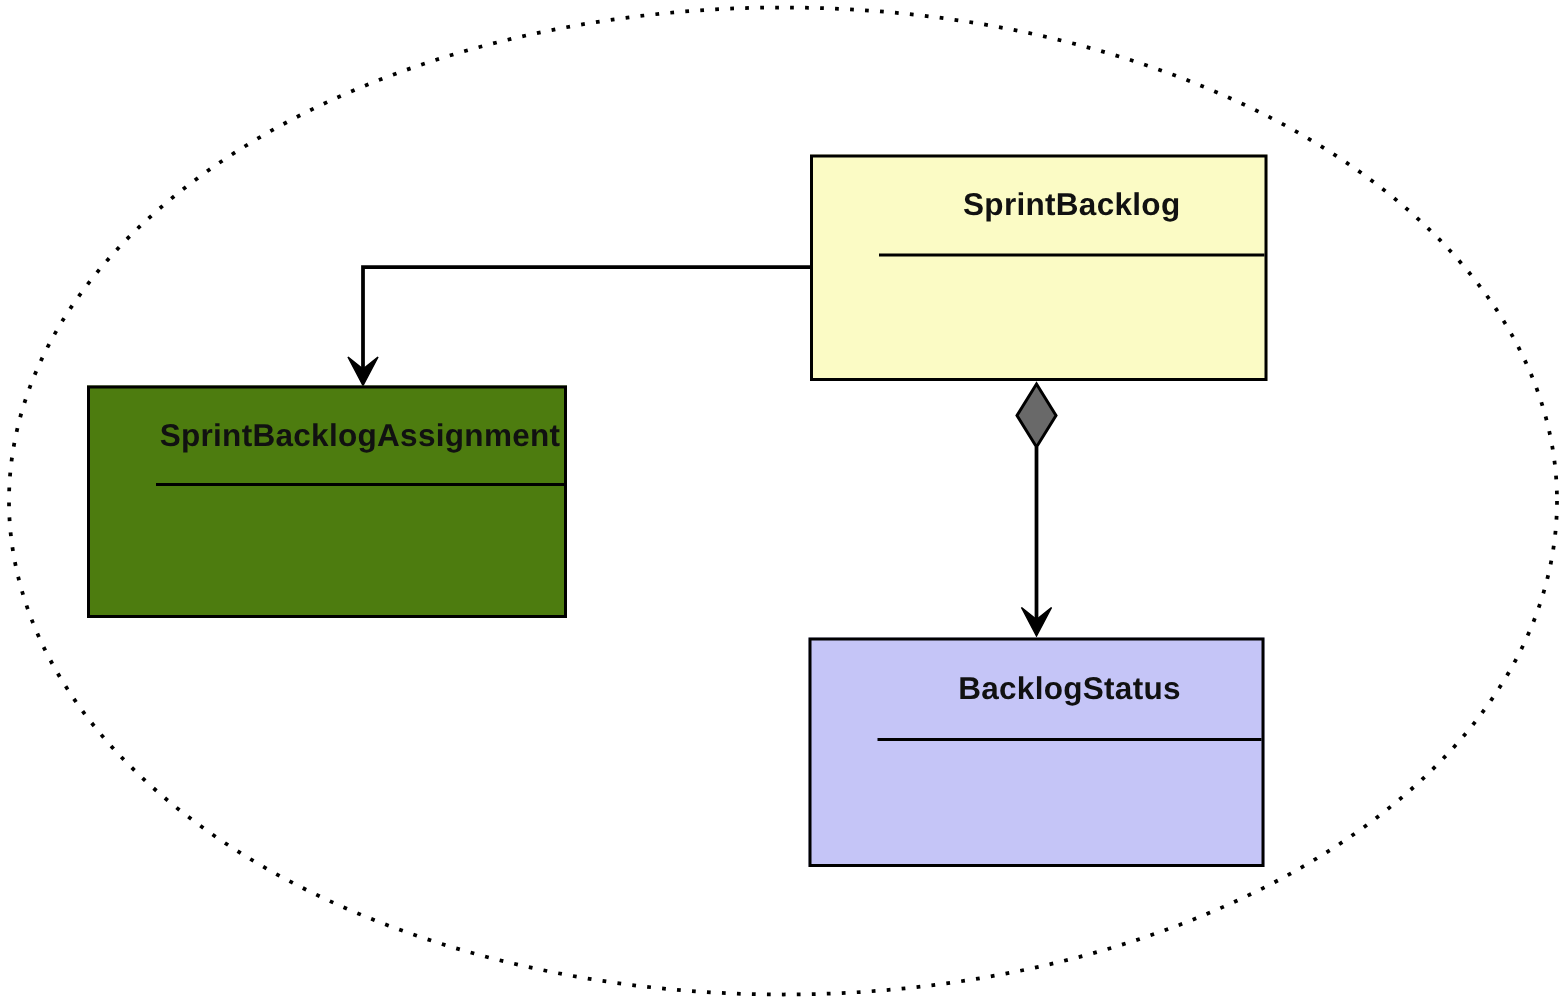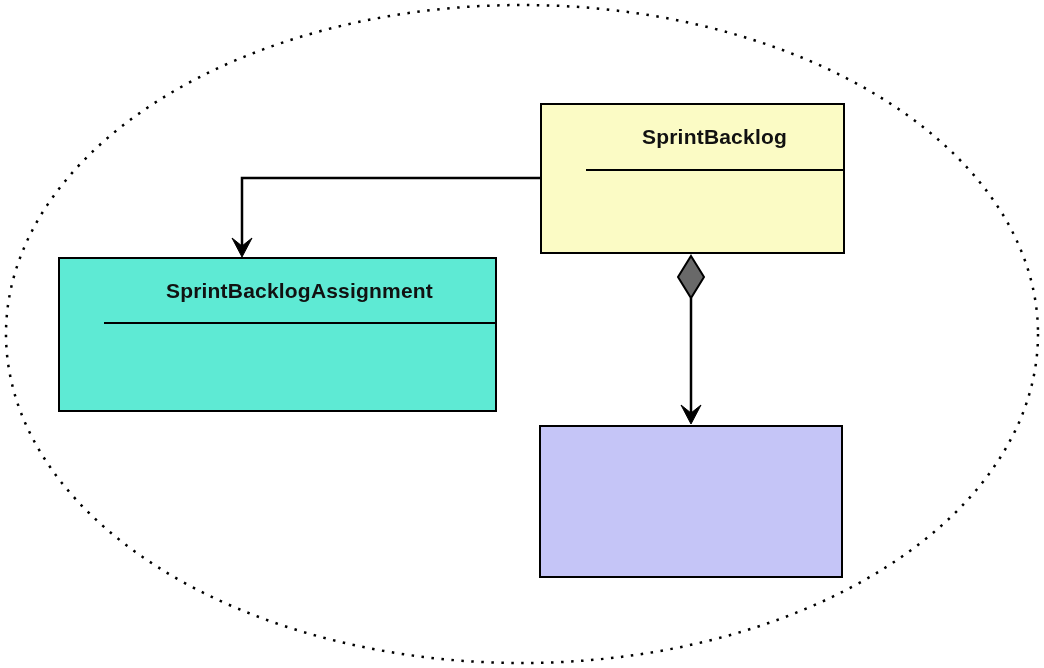--- a/index.html
+++ b/index.html
@@ -59,22 +59,23 @@
     <polygon points="691,256 704,277 691,298 678,277" stroke="#000000" stroke-width="2" style="fill: rgb(105, 105, 105);"></polygon>
     <path d="M 691 298 L 691 415" fill="none" stroke="#000000" stroke-width="2.5"></path>
     <polygon points="691,424 681,405 691,413 701,405" fill="#000000" stroke="#000000" stroke-width="1"></polygon>
   </svg>
 
   <div class="uml-class" style="left: 540px; top: 103px; width: 305px; height: 151px; background-color: rgb(251, 251, 197);">
     <div class="uml-title" style="height:66px;">SprintBacklog</div>
     <div class="uml-body"></div>
   </div>
 
-  <div class="uml-class" style="left: 58px; top: 257px; width: 439px; height: 155px; background-color: #5eead4;">
+  <div class="uml-class" style="left: 58px; top: 257px; width: 320px; height: 155px; background-color: #4d7c0f;">
     <div class="uml-title" style="height:65px;">SprintBacklogAssignment</div>
     <div class="uml-body"></div>
   </div>
 
   <div class="uml-class" style="left: 539px; top: 425px; width: 304px; height: 153px; background-color: rgb(197, 197, 247);">
+    <div class="uml-title" style="height:67px;">BacklogStatus</div>
     <div class="uml-body"></div>
   </div>
 
 </div>
 
 </body></html>

